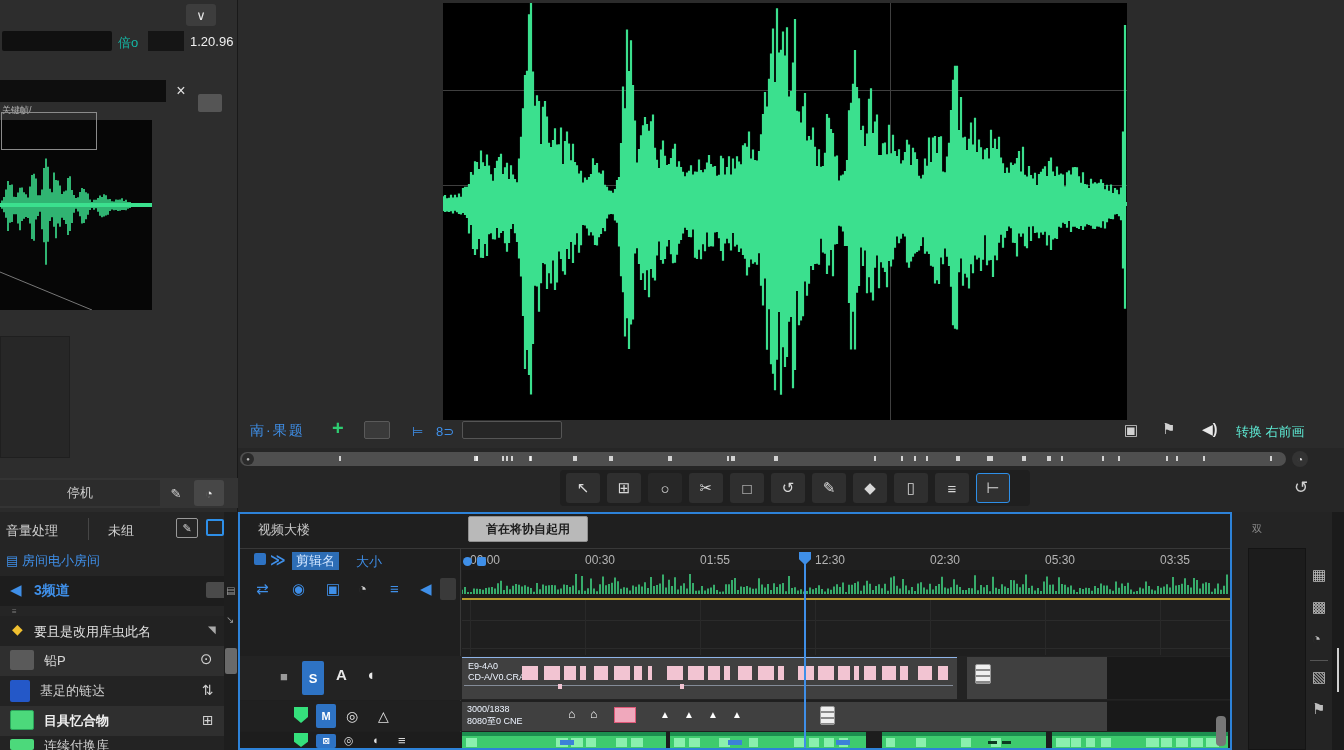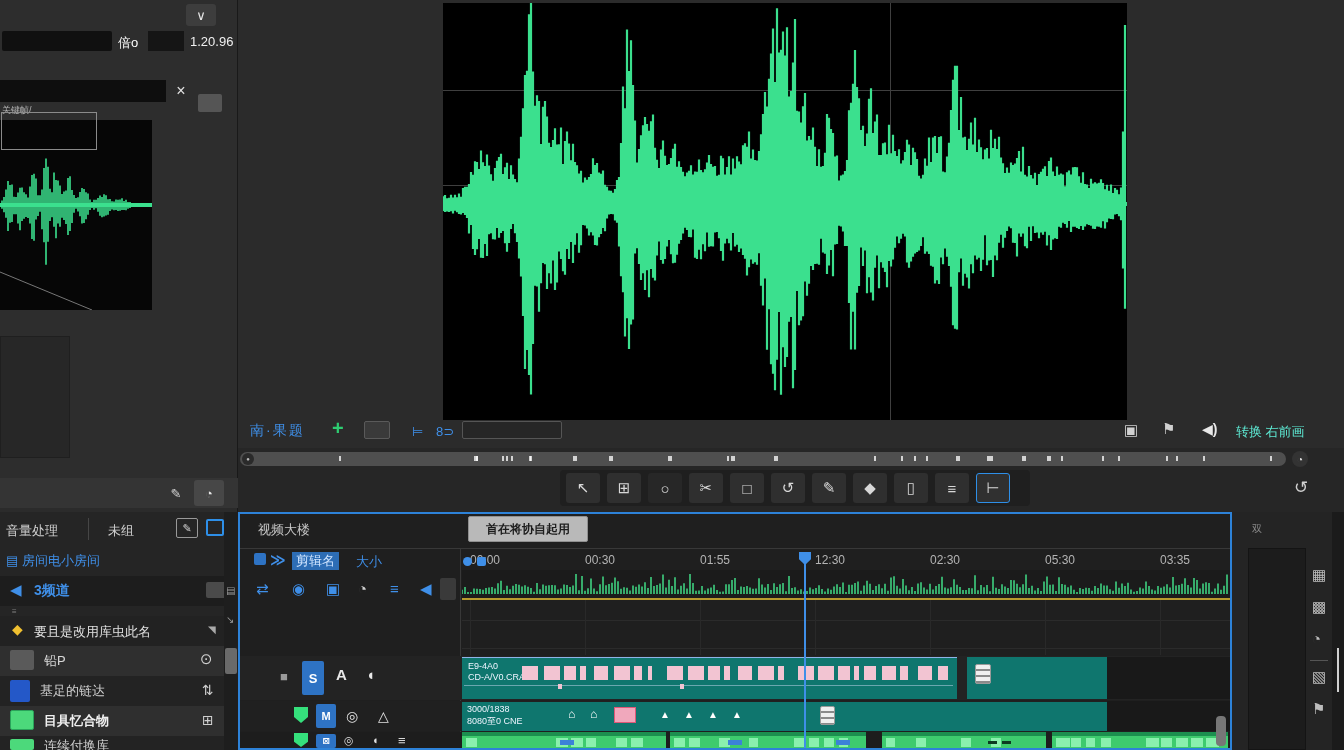--- a/index.html
+++ b/index.html
@@ -8,62 +8,63 @@
     position:relative; width:1344px; height:750px; overflow:hidden;
     background:#2b2b2b; font-family:"Liberation Sans","DejaVu Sans",sans-serif;
     color:#cfcfcf; font-size:13px; -webkit-font-smoothing:antialiased;
   }
   .abs { position:absolute; }
   .panel { background:#2d2d2d; }
   .ctr { display:flex; align-items:center; justify-content:center; }
   .btn { background:#3d3d3d; border-radius:3px; color:#e6e6e6; cursor:default; }
   .blue { color:#3f8fe8; }
   .icon { line-height:1; }
-  .clipblue { background:#0f766e; }
+  .clipblue { background:#404040; }
   .cliptext { font-size:9px; color:#eef4ff; white-space:nowrap; overflow:hidden; }
   .shield { width:14px; height:16px; background:#35e07c;
             clip-path:polygon(0 0,100% 0,100% 62%,50% 100%,0 62%); }
   .bluebox { background:#2e73c4; border-radius:2px; color:#fff; display:flex;
              align-items:center; justify-content:center; font-weight:bold; }
   .toolbtn { width:34px; height:30px; background:#2f2f2f; border-radius:3px;
              color:#d8d8d8; font-size:15px; display:flex; align-items:center; justify-content:center; }
   .fxbadge { background:#efefef; border:1px solid #999; border-radius:2px;
              background-image:repeating-linear-gradient(#efefef 0 4px, #8a8a8a 4px 6px); }
   .hline { background:#3f3f3f; height:1px; }
   .tick-label { font-size:12px; color:#b4b4b4; }
 </style>
 </head>
 <body>
 
 <div class="app">
 
   <div class="abs panel" style="left:0;top:0;width:238px;height:478px"></div>
   <div class="abs btn ctr" style="left:186px;top:4px;width:30px;height:22px;font-size:13px">∨</div>
   <div class="abs" style="left:2px;top:31px;width:110px;height:20px;background:#101010;border-radius:2px"></div>
-  <div class="abs" style="left:118px;top:34px;color:#ffffff">倍o</div>
+  <div class="abs" style="left:118px;top:34px;color:#14b8a6">倍o</div>
   <div class="abs" style="left:148px;top:31px;width:36px;height:20px;background:#151515"></div>
   <div class="abs" style="left:190px;top:34px;color:#efefef">1.20.96</div>
 
   <div class="abs" style="left:0;top:80px;width:166px;height:22px;background:#0e0e0e"></div>
   <div class="abs ctr" style="left:168px;top:78px;width:26px;height:26px;font-size:16px;color:#e0e0e0">×</div>
   <div class="abs" style="left:198px;top:94px;width:24px;height:18px;background:#555;border-radius:2px"></div>
   <div class="abs" style="left:2px;top:104px;font-size:9px;color:#b5b5b5">关键帧/</div>
 
   <div class="abs" style="left:0;top:120px;width:152px;height:190px;background:#060606">
     <svg width="152" height="190" id="previewWave">
         <path d="M0 83.0L0 87.0M2 80.5L2 88.8M4 76.9L4 92.2M6 69.4L6 97.8M8 60.9L8 111.0M10 65.0L10 102.8M12 64.6L12 102.0M14 76.7L14 94.2M16 77.0L16 94.2M18 72.6L18 103.4M20 67.7L20 110.2M22 67.6L22 101.1M24 72.3L24 98.7M26 74.2L26 96.9M28 77.5L28 98.0M30 66.6L30 103.5M32 55.1L32 118.9M34 53.7L34 120.8M36 58.4L36 99.6M38 75.2L38 96.0M40 75.3L40 91.7M42 69.6L42 109.2M44 48.0L44 122.3M46 38.4L46 144.8M48 46.7L48 121.8M50 68.8L50 100.9M52 72.2L52 97.3M54 52.5L54 106.7M56 59.9L56 118.3M58 60.4L58 103.6M60 65.4L60 106.7M62 73.9L62 97.7M64 71.5L64 100.1M66 70.6L66 104.1M68 58.0L68 114.9M70 56.2L70 111.1M72 69.9L72 103.0M74 74.9L74 92.7M76 78.0L76 88.7M78 77.3L78 91.5M80 72.1L80 96.3M82 68.1L82 103.4M84 69.1L84 103.0M86 72.2L86 99.2M88 73.6L88 94.8M90 79.4L90 90.1M92 82.1L92 87.9M94 79.8L94 89.7M96 79.7L96 88.2M98 77.9L98 91.7M100 75.5L100 95.7M102 76.9L102 97.2M104 74.2L104 96.4M106 75.2L106 95.6M108 79.3L108 94.7M110 78.9L110 91.1M112 81.2L112 89.4M114 81.4L114 90.2M116 79.4L116 90.0M118 79.7L118 91.1M120 79.6L120 90.7M122 78.3L122 89.9M124 81.0L124 90.0M126 79.8L126 90.2M128 82.1L128 88.7M130 82.1L130 87.9M132 83.0L132 87.0M134 83.0L134 87.0M136 83.0L136 87.0M138 83.0L138 87.0M140 83.0L140 87.0M142 83.0L142 87.0M144 83.0L144 87.0M146 83.0L146 87.0M148 83.0L148 87.0M150 83.0L150 87.0" stroke="#3be08e" stroke-width="1.6"></path>
         <rect x="0" y="83" width="152" height="4" fill="#3be08e"></rect>
         <line x1="0" y1="152" x2="92" y2="190" stroke="#777" stroke-width="1"></line>
       </svg>
   </div>
   <div class="abs" style="left:1px;top:112px;width:96px;height:38px;border:1px solid #8a8a8a"></div>
   <div class="abs" style="left:0;top:336px;width:70px;height:122px;background:#272727;border:1px solid #1f1f1f"></div>
   <div class="abs" style="left:237px;top:0;width:1px;height:750px;background:#191919"></div>
 
   <div class="abs" style="left:0;top:478px;width:238px;height:30px;background:#343434"></div>
+  <div class="abs ctr" style="left:0;top:480px;width:160px;height:26px;background:#2c2c2c;color:#cfcfcf">停机</div>
   <div class="abs ctr" style="left:162px;top:480px;width:28px;height:26px;color:#d5d5d5">✎</div>
   <div class="abs ctr btn" style="left:194px;top:480px;width:30px;height:26px;background:#474747">◔</div>
 
   <div class="abs" style="left:0;top:512px;width:238px;height:238px;background:#252525"></div>
   <div class="abs" style="left:6px;top:522px;color:#cfcfcf">音量处理</div>
   <div class="abs" style="left:88px;top:518px;width:1px;height:22px;background:#464646"></div>
   <div class="abs" style="left:108px;top:522px;color:#cfcfcf">未组</div>
   <div class="abs ctr" style="left:176px;top:518px;width:22px;height:20px;border:1px solid #999;border-radius:2px;font-size:11px">✎</div>
   <div class="abs" style="left:206px;top:519px;width:18px;height:17px;border:2px solid #2e8fe8;border-radius:2px"></div>
 

